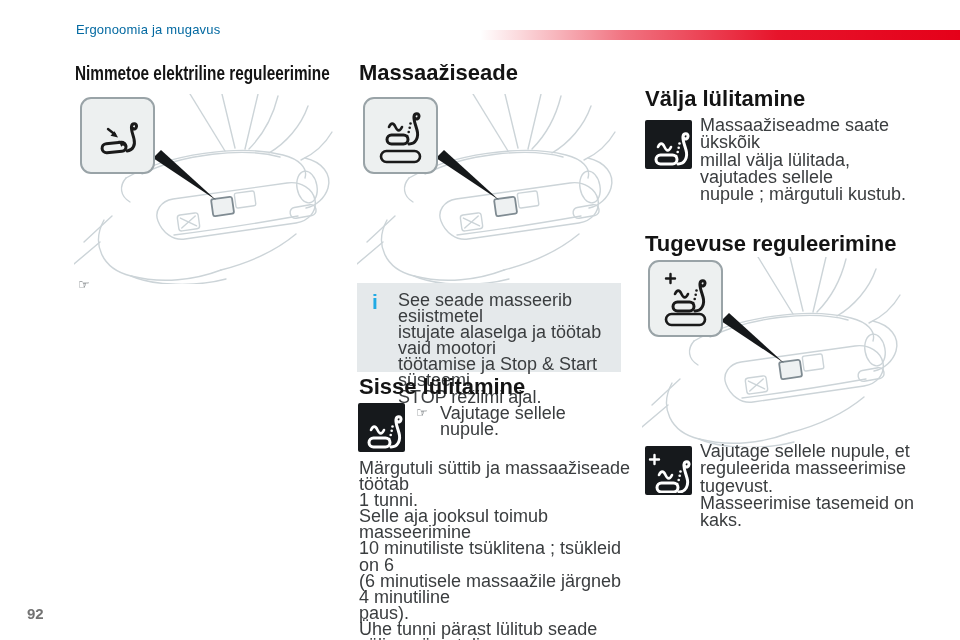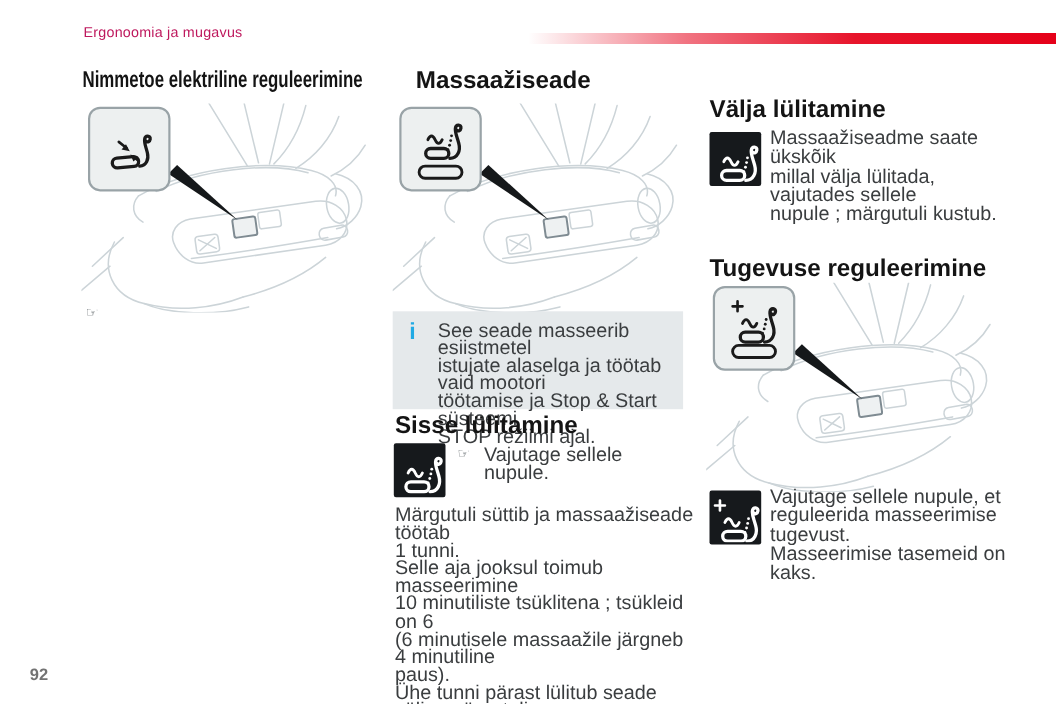--- a/index.html
+++ b/index.html
@@ -1,21 +1,21 @@
 <!DOCTYPE html>
 <html><head>
 <meta charset="utf-8">
 <style>
   html,body{margin:0;padding:0;background:#ffffff;}
   #page{
     position:relative;width:960px;height:640px;background:#ffffff;
     font-family:"Liberation Sans", sans-serif;color:#3a3d3f;overflow:hidden;
   }
   .abs{position:absolute;}
-  .running-head{font-size:13px;color:#be185d;letter-spacing:.2px;}
+  .running-head{font-size:13px;color:#0369a1;letter-spacing:.2px;}
   .red-bar{
     left:480px;top:30px;width:480px;height:10px;
     background:linear-gradient(to right, rgba(229,0,25,0) 0%, rgba(229,0,25,.55) 30%, rgba(229,0,25,.92) 62%, #e50019 100%);
   }
   .col-title{
     font-size:21px;font-weight:bold;color:#141414;white-space:nowrap;
     transform:scaleX(.73);transform-origin:left top;letter-spacing:0;
   }
   .col-title.wide{transform:none;font-size:22px;}
   .sub-title{font-size:22px;font-weight:bold;color:#141414;white-space:nowrap;}
@@ -120,21 +120,21 @@
       <g transform="translate(16,18)" style="color:#1a1a1a">
           <use href="#glyph-lumbar"></use>
         </g>
     </g>
   </svg>
 
   <div class="abs note-row" style="left:78px;top:277px;width:262px;">
     <span class="pointer">☞</span>
   </div>
 
-  <div class="abs col-title wide" style="left:378px;top:60px;">Massaažiseade</div>
+  <div class="abs col-title wide" style="left:359px;top:60px;">Massaažiseade</div>
 
   <svg class="abs" style="left:357px;top:94px;" width="268" height="190" viewBox="0 0 268 190">
     <use href="#seat-art"></use>
     <use href="#target-button"></use>
     <polygon points="79,64 87,56 142,106" fill="#15181a"></polygon>
     <g transform="translate(7,4)">
       <use href="#icon-box-frame"></use>
       <g transform="translate(17,9)" style="color:#1a1a1a">
           <use href="#glyph-massage"></use>
         </g>

